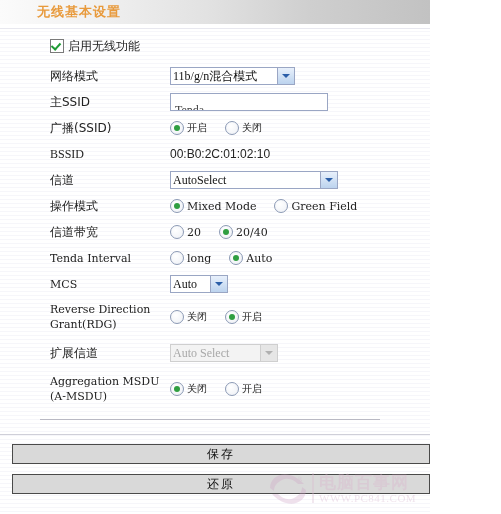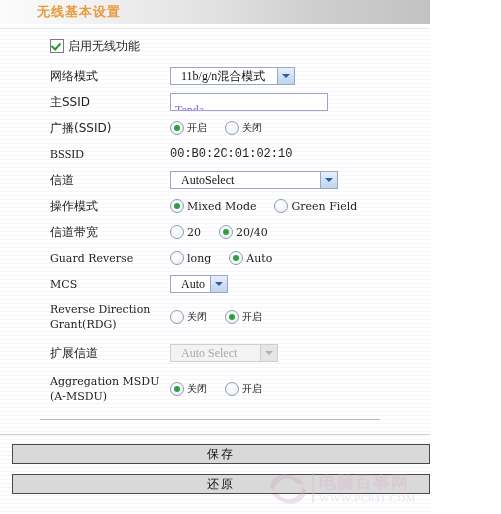--- a/index.html
+++ b/index.html
@@ -101,21 +101,21 @@
   .select {
     display: inline-flex;
     align-items: center;
     height: 18px;
     border: 1px solid #9aa6c4;
     background: #ffffff;
     box-sizing: border-box;
     font-family: "Liberation Serif", serif;
     font-size: 12px;
     color: #111;
-    padding-left: 10px;
+    padding-left: 2px;
     position: relative;
   }
   .select .sel-text {
     flex: 1 1 auto;
     white-space: nowrap;
     overflow: hidden;
     line-height: 16px;
   }
   .select .arrow {
     flex: 0 0 16px;
@@ -149,21 +149,21 @@
   .sel-mcs     { width: 58px; }
   .sel-extch   { width: 108px; }
 
   
   .textinput {
     width: 158px; height: 18px;
     border: 1px solid #9aa6c4;
     background: #ffffff;
     font-family: "Liberation Serif", serif;
     font-size: 12px;
-    color: #8b5cf6;
+    color: #404040;
     padding: 16px 0 0 4px;
     box-sizing: border-box;
     line-height: 16px;
   }
 
   
   .radio-group { display: flex; align-items: center; }
   .radio-item { display: flex; align-items: center; margin-right: 18px; }
   .radio {
     width: 12px; height: 12px;
@@ -188,21 +188,21 @@
     color: #222;
     white-space: nowrap;
   }
   .radio-label.latin {
     font-family: "DejaVu Serif", serif;
     font-size: 11px;
   }
 
   
   .static-val {
-    font-family: Liberation Mono, monospace;
+    font-family: Liberation Sans, sans-serif;
     font-size: 12px;
     color: #222;
   }
 
   
   .divider {
     margin: 10px 50px 0 40px;
     border-top: 1px solid #b9b9c4;
     height: 0;
   }
@@ -358,21 +358,21 @@
           </div>
           <div class="radio-item">
             <span class="radio on"></span>
             <span class="radio-label latin">20/40</span>
           </div>
         </div>
       </div>
     </div>
 
     <div class="row">
-      <div class="label small">Guard Reverse</div>
+      <div class="label small">Tenda Interval</div>
       <div class="ctl">
         <div class="radio-group">
           <div class="radio-item">
             <span class="radio"></span>
             <span class="radio-label latin">long</span>
           </div>
           <div class="radio-item">
             <span class="radio on"></span>
             <span class="radio-label latin">Auto</span>
           </div>

